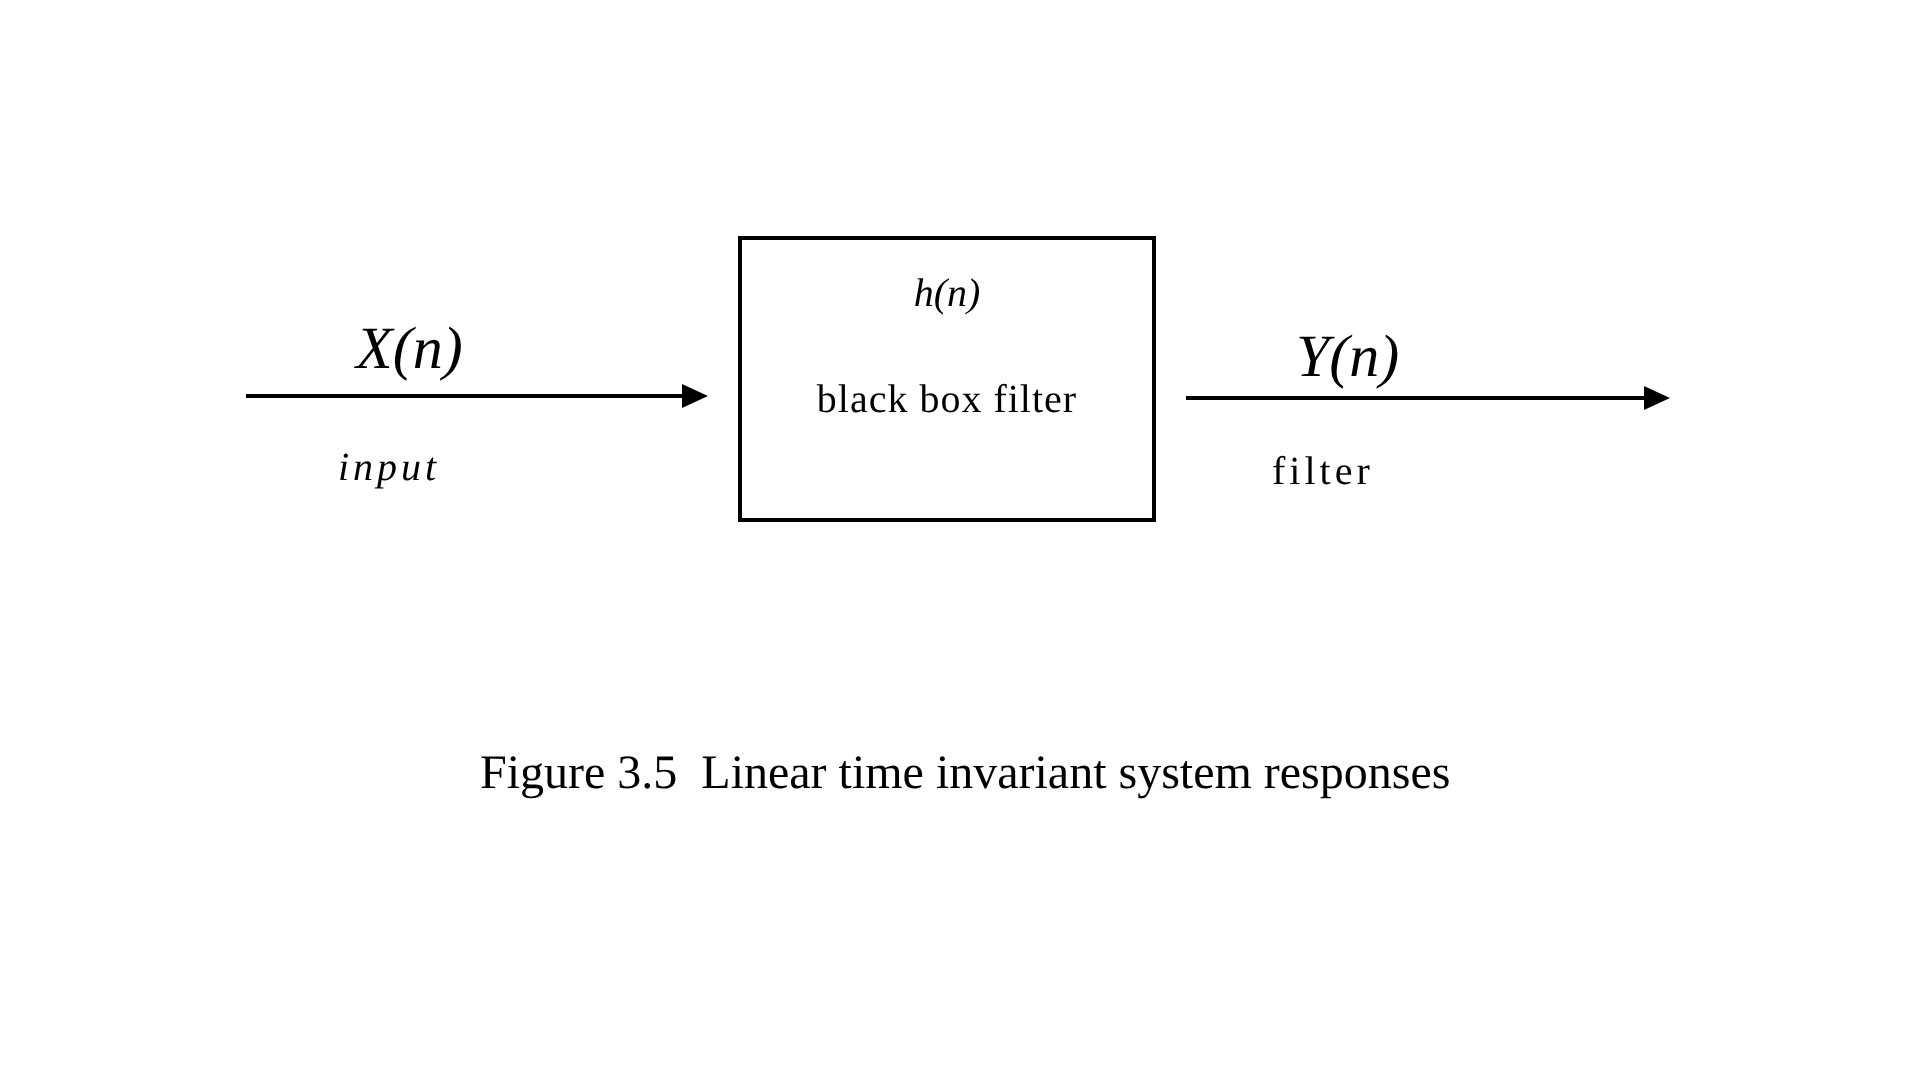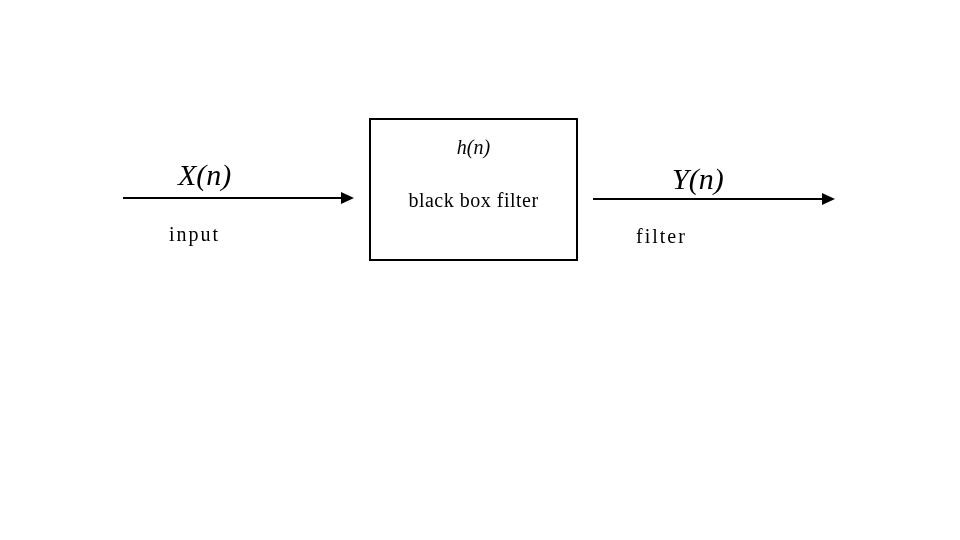--- a/index.html
+++ b/index.html
@@ -89,28 +89,29 @@
 </head>
 <body>
 
 <div class="canvas">
 
   <div class="abs signal-label" style="left:178px; top:160px;">X(n)</div>
 
   <div class="abs arrow-line" style="left:123px; top:197px; width:219px;"></div>
   <div class="abs arrow-head" style="left:341px; top:192px;"></div>
 
-  <div class="abs port-label" style="left:169px; top:224px;">input</div>
+  <div class="abs port-label" style="left:169px; top:224px;font-style:italic;">input</div>
 
   <div class="abs filter-box">
     <div class="impulse-response">h(n)</div>
     <div class="box-name">black box filter</div>
   </div>
 
-  <div class="abs signal-label" style="left:648px; top:164px;margin-left:24px;">Y(n)</div>
+  <div class="abs signal-label" style="left:648px; top:164px;">Y(n)</div>
 
   <div class="abs arrow-line" style="left:593px; top:198px; width:230px;"></div>
   <div class="abs arrow-head" style="left:822px; top:193px;"></div>
 
   <div class="abs port-label" style="left:636px; top:226px;">filter</div>
 
+  <div class="abs caption">Figure 3.5  Linear time invariant system responses</div>
 
 </div>
 
 </body></html>

